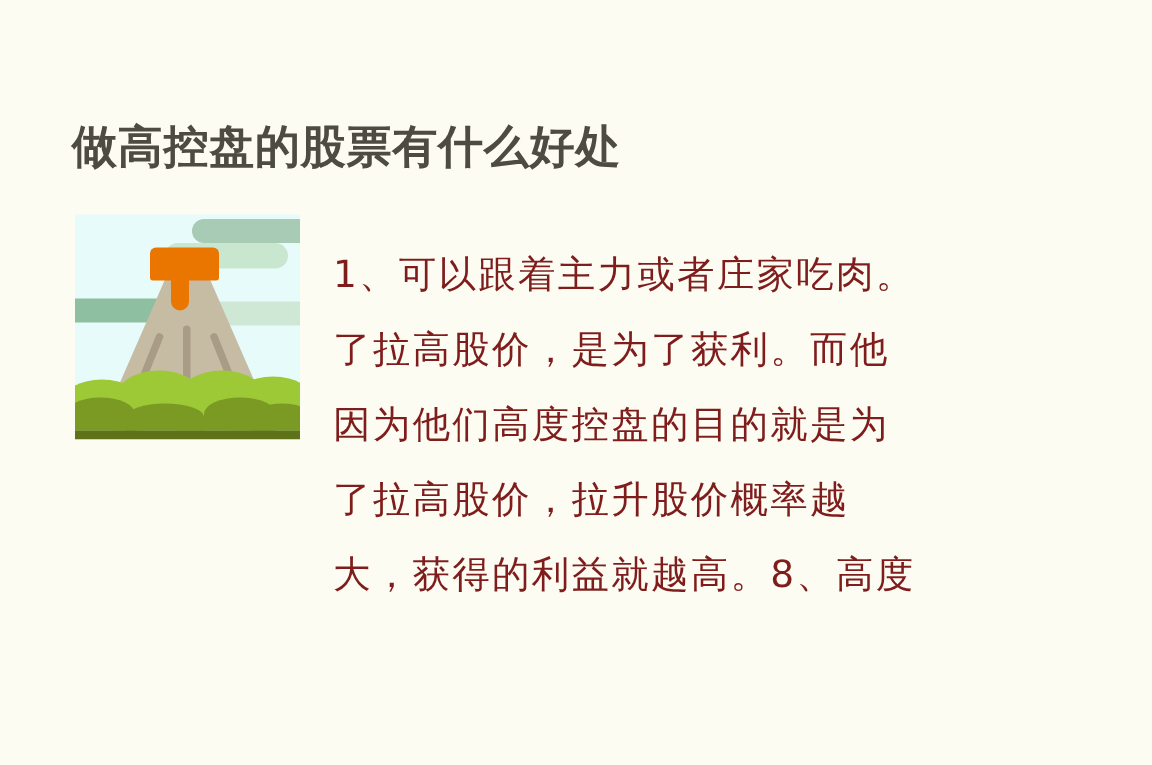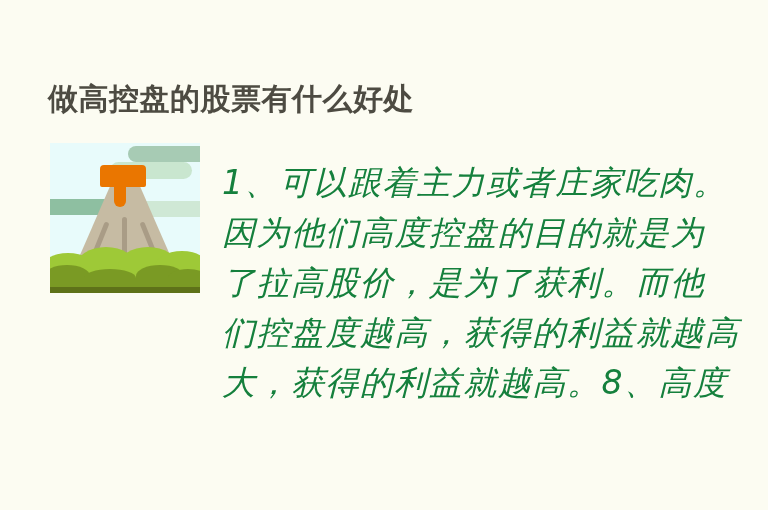--- a/index.html
+++ b/index.html
@@ -144,27 +144,26 @@
   }
 
   
   .body-text {
     position: absolute;
     left: 222px;
     top: 158px;
     width: 430px;
   }
   .body-line {
-    font-size: 33px;
+    font-size: 25px;
     line-height: 50px;
-    color: #15803d;
+    color: #7f1d1d;
     font-family: "DejaVu Sans", "Liberation Sans", sans-serif;
     letter-spacing: 1.5px;
     white-space: nowrap;
-    font-style: italic;
   }
 </style>
 </head>
 <body>
 
 <div class="page">
 
   <h1 class="title">做高控盘的股票有什么好处</h1>
 
   <div class="illustration">
@@ -188,19 +187,19 @@
     <div class="bush front f1"></div>
     <div class="bush front f3"></div>
     <div class="bush front f4"></div>
     <div class="bush front f5"></div>
 
     <div class="ground"></div>
   </div>
 
   <div class="body-text">
     <div class="body-line">1、可以跟着主力或者庄家吃肉。</div>
+    <div class="body-line">了拉高股价，是为了获利。而他</div>
     <div class="body-line">因为他们高度控盘的目的就是为</div>
-    <div class="body-line">了拉高股价，是为了获利。而他</div>
-    <div class="body-line">们控盘度越高，获得的利益就越高</div>
+    <div class="body-line">了拉高股价，拉升股价概率越</div>
     <div class="body-line">大，获得的利益就越高。8、高度</div>
   </div>
 
 </div>
 
 </body></html>

